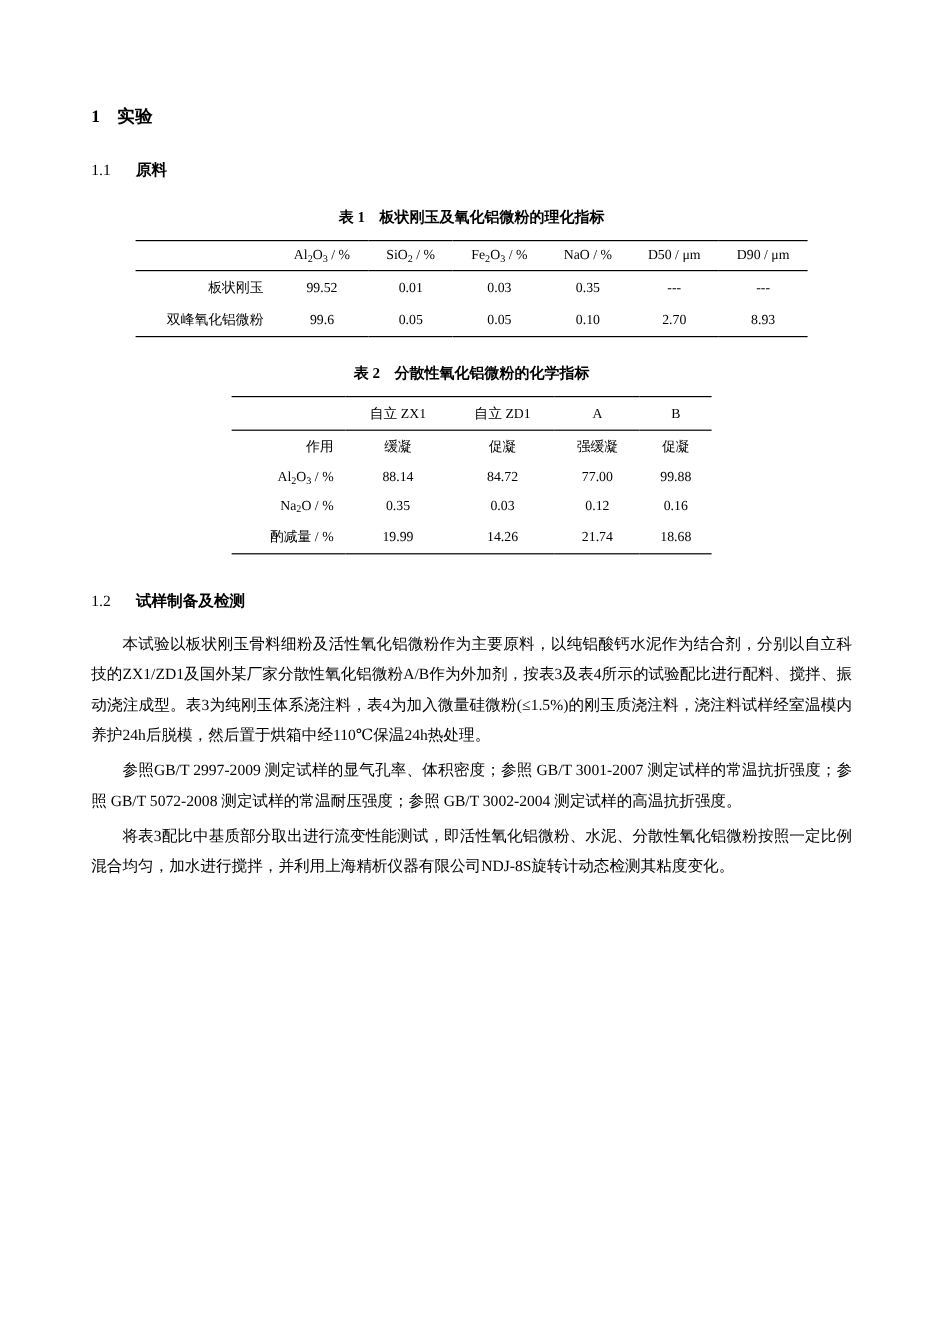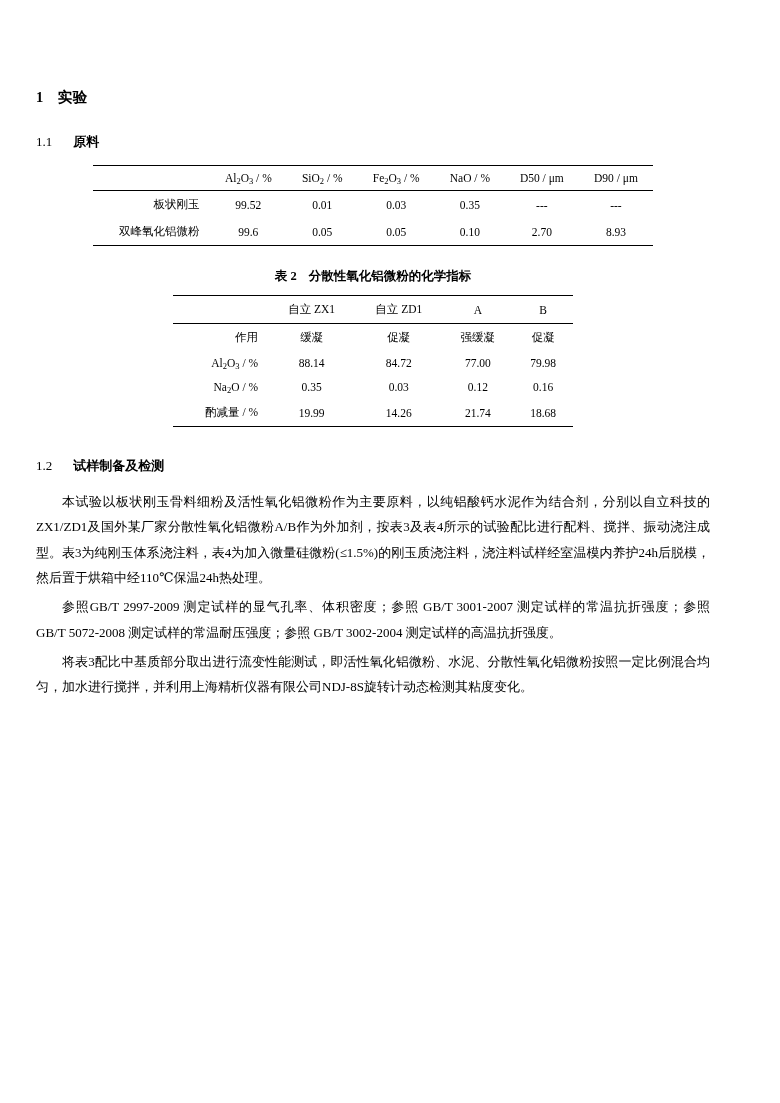--- a/index.html
+++ b/index.html
@@ -10,21 +10,21 @@
   body {
     font-family: "Liberation Serif", "DejaVu Serif", serif;
   }
   .page {
     width: 780px;
     height: 1103px;
     background: #ffffff;
     position: relative;
     margin: 0 auto;
     box-sizing: border-box;
-    padding: 88px 70px 40px 36px;
+    padding: 88px 70px 40px 76px;
     overflow: hidden;
   }
   .h1 {
     font-size: 14.5px;
     font-weight: bold;
     margin: 0 0 26px 0;
     letter-spacing: 0.5px;
   }
   .h1 .num {
     margin-right: 14px;
@@ -95,20 +95,23 @@
 
   <h1 class="h1">
     <span class="num">1</span><span>实验</span>
   </h1>
 
   <h2 class="h2">
     <span class="num">1.1</span><span>原料</span>
   </h2>
 
 
+  <div class="tbl-caption">
+    <span class="cap-num">表 1</span><span>板状刚玉及氧化铝微粉的理化指标</span>
+  </div>
 
   <table class="data t1">
     <tbody>
       <tr class="border-top">
         <th></th>
         <th>Al<sub>2</sub>O<sub>3</sub> / %</th>
         <th>SiO<sub>2</sub> / %</th>
         <th>Fe<sub>2</sub>O<sub>3</sub> / %</th>
         <th>NaO / %</th>
         <th>D50 / μm</th>
@@ -153,21 +156,21 @@
         <td>缓凝</td>
         <td>促凝</td>
         <td>强缓凝</td>
         <td>促凝</td>
       </tr>
       <tr>
         <td class="rowhead">Al<sub>2</sub>O<sub>3</sub> / %</td>
         <td>88.14</td>
         <td>84.72</td>
         <td>77.00</td>
-        <td>79.98</td>
+        <td>99.88</td>
       </tr>
       <tr>
         <td class="rowhead">Na<sub>2</sub>O / %</td>
         <td>0.35</td>
         <td>0.03</td>
         <td>0.12</td>
         <td>0.16</td>
       </tr>
       <tr class="border-bottom">
         <td class="rowhead">酌减量 / %</td>

